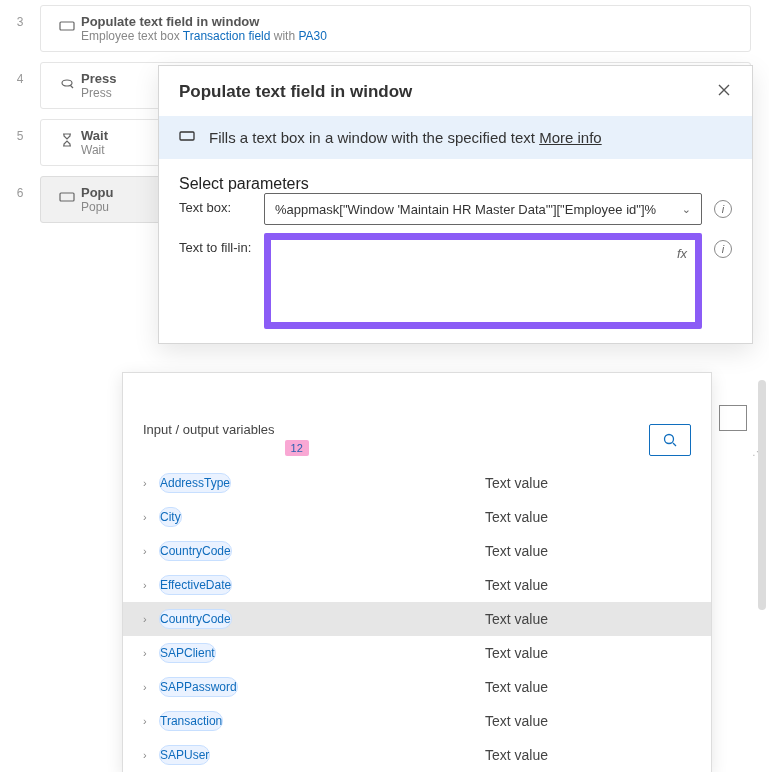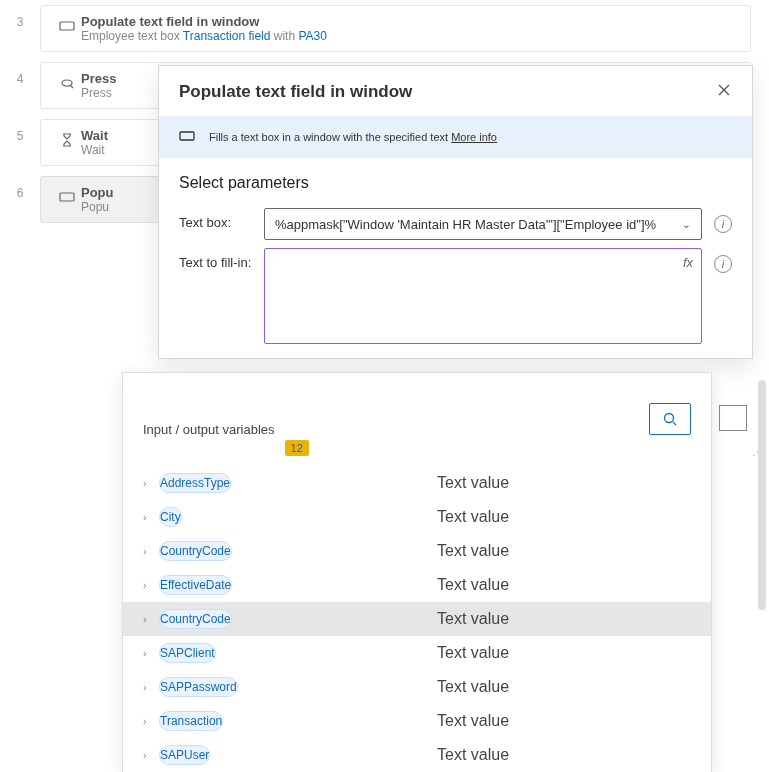--- a/index.html
+++ b/index.html
@@ -12,49 +12,49 @@
 .action-icon { width: 28px; display: flex; justify-content: center; padding-top: 4px; color: #666; }
 .action-text { flex: 1; }
 .action-title { font-size: 13px; font-weight: 600; color: #555; }
 .action-subtitle { font-size: 12px; color: #888; }
 .link-blue { color: #0f6cbd; }
 
 .dialog { position: absolute; top: 65px; left: 158px; width: 595px; background: #fff; border: 1px solid #d6d6d6; box-shadow: 0 8px 24px rgba(0,0,0,0.1); }
 .dialog-header { display: flex; align-items: center; justify-content: space-between; padding: 16px 20px 14px; }
 .dialog-title { font-size: 17px; font-weight: 600; color: #333; }
 .dialog-close { cursor: pointer; color: #555; font-size: 16px; }
-.dialog-banner { background: #e8f1fb; padding: 12px 20px; display: flex; align-items: center; gap: 14px; font-size: 11px; color: #333; }
+.dialog-banner { background: #e8f1fb; padding: 12px 20px; display: flex; align-items: center; gap: 14px; font-size: 15px; color: #333; }
 .more-link { text-decoration: underline; color: #333; cursor: pointer; }
 .dialog-body { padding: 16px 20px 6px; }
-.section-title { font-size: 16px; font-weight: 400; color: #222; margin-bottom: 16px; }
+.section-title { font-size: 16px; font-weight: 400; color: #222; }
 .form-row { display: flex; align-items: flex-start; margin-bottom: 8px; }
 .form-label { width: 85px; font-size: 13px; color: #333; padding-top: 7px; }
 .form-control-wrap { flex: 1; display: flex; align-items: flex-start; }
 .select-input { flex: 1; border: 1px solid #666; border-radius: 2px; height: 32px; display: flex; align-items: center; padding: 0 10px; font-size: 13px; color: #333; background: #fff; position: relative; }
 .select-input .chev { position: absolute; right: 10px; color: #666; font-size: 11px; }
-.textarea-input { flex: 1; border: 1px solid #8b5cf6; border-radius: 2px; height: 96px; padding: 6px 10px; font-size: 13px; color: #333; background: #fff; position: relative; resize: none; font-style: italic; }
+.textarea-input { flex: 1; border: 7px solid #8b5cf6; border-radius: 2px; height: 96px; padding: 6px 10px; font-size: 13px; color: #333; background: #fff; position: relative; resize: none; font-style: italic; }
 .fx-icon { position: absolute; right: 8px; top: 6px; font-style: italic; color: #666; font-size: 13px; }
 .info-icon { width: 18px; height: 18px; border: 1px solid #888; border-radius: 50%; display: flex; align-items: center; justify-content: center; font-size: 11px; color: #666; margin-left: 12px; margin-top: 7px; font-style: italic; }
 
 .var-panel { position: absolute; top: 372px; left: 122px; width: 590px; background: #fff; border: 1px solid #ddd; box-shadow: 0 4px 16px rgba(0,0,0,0.1); }
-.var-header { display: flex; align-items: flex-start; justify-content: space-between; padding: 30px 20px 10px; }
+.var-header { display: flex; align-items: flex-end; justify-content: space-between; padding: 30px 20px 10px; }
 .var-title-wrap { display: flex; align-items: center; gap: 10px; }
 .var-title { font-size: 13px; color: #444; }
-.var-count { background: #eab308; color: #2a5fb0; font-size: 11px; padding: 2px 6px; border-radius: 2px; margin-top: 37px; }
+.var-count { background: #f9a8d4; color: #2a5fb0; font-size: 11px; padding: 2px 6px; border-radius: 2px; margin-top: 37px; }
 .search-btn { width: 42px; height: 32px; border: 1px solid #106ebe; border-radius: 2px; display: flex; align-items: center; justify-content: center; color: #106ebe; cursor: pointer; }
 .var-cols { display: flex; padding: 6px 20px 6px 36px; }
 .var-col-name { width: 278px; font-size: 13px; color: #555; }
 .var-col-type { font-size: 13px; color: #555; }
 .var-rows { position: relative; }
 .var-row { display: flex; align-items: center; padding: 7px 20px 7px 20px; }
 .var-row.hover { background: #e6e6e6; }
 .var-chev { width: 16px; color: #888; font-size: 11px; cursor: pointer; }
 .var-pill { display: inline-block; border: 1px solid #c7dfff; background: #eaf2ff; color: #0f6cbd; font-size: 12px; padding: 2px 0; border-radius: 12px; cursor: pointer; }
 .var-name-cell { width: 278px; }
-.var-type-cell { font-size: 16px; color: #444; }
+.var-type-cell { font-size: 14px; color: #444; margin-left: 48px; }
 .scrollbar { position: absolute; right: 3px; top: 380px; width: 8px; height: 230px; background: #dcdcdc; border-radius: 4px; }
 .btn-frag { position: absolute; right: 22px; top: 405px; width: 28px; height: 26px; border: 1px solid #888; background: #fff; }
 .resize-grip { position: absolute; right: 8px; top: 445px; color: #bbb; font-size: 11px; letter-spacing: -2px; }
 
 svg.sicon { width: 16px; height: 16px; }
 </style>
 </head>
 <body>
 
 <div class="actions">

